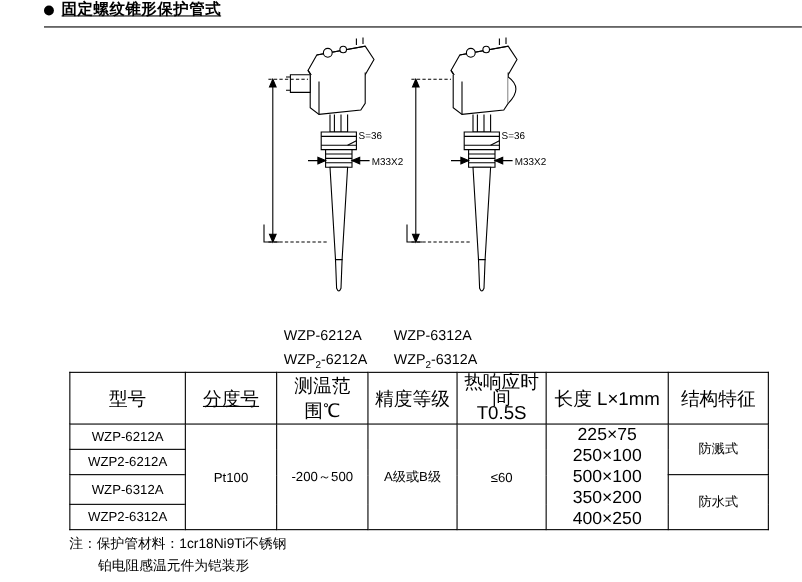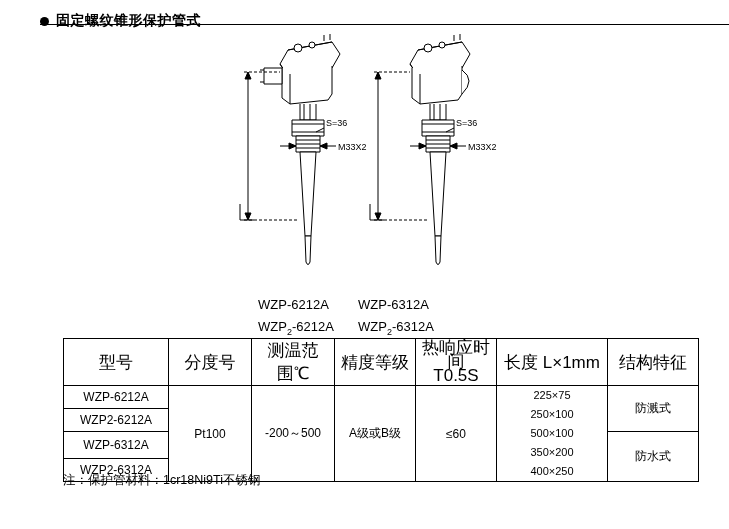--- a/index.html
+++ b/index.html
@@ -17,24 +17,25 @@
   }
   .page {
     position: relative;
     width: 729px;
     height: 529px;
   }
   
   .heading {
     position: absolute;
     left: 40px;
-    top: 12px;
+    top: 0;
     display: flex;
     align-items: center;
     gap: 7px;
+    text-decoration: underline;
   }
   .bullet {
     width: 9px;
     height: 9px;
     background: #000;
     border-radius: 50%;
     display: inline-block;
   }
   .heading-text {
     font-size: 14px;
@@ -85,35 +86,35 @@
   }
   .tbl td, .tbl th {
     border: 1px solid #000;
     text-align: center;
     vertical-align: middle;
     font-weight: normal;
     padding: 0;
   }
   .tbl .hdr { height: 42px; font-size: 17px; }
   .c1 { width: 104px; }
-  .c2 { width: 82px; }
+  .c2 { width: 82px; text-decoration: underline; }
   .c3 { width: 82px; }
   .c4 { width: 80px; margin-left: 19px; }
   .c5 { width: 80px; }
   .c6 { width: 110px; }
   .c7 { width: 90px; }
   .rowh { height: 23px; }
   .hdr-small { font-size: 11px; line-height: 14px; margin-top: 12px; }
-  .len-cell { font-size: 11px; line-height: 19px; }
+  .len-cell { font-size: 16px; line-height: 19px; }
 
   
   .notes {
     position: absolute;
     left: 63px;
-    top: 470px;
+    top: 484px;
     font-size: 12.5px;
     line-height: 20px;
   }
   .notes div { white-space: nowrap; }
   .notes .indent { padding-left: 26px; }
 </style>
 </head>
 <body>
 
 <div class="page">
@@ -267,15 +268,16 @@
       <td rowspan="2">防水式</td>
     </tr>
     <tr class="rowh">
       <td>WZP2-6312A</td>
     </tr>
   </tbody>
     </table>
 
   <div class="notes">
     <div>注：保护管材料：1cr18Ni9Ti不锈钢</div>
+    <div class="indent">铂电阻感温元件为铠装形</div>
   </div>
 
 </div>
 
 </body></html>

